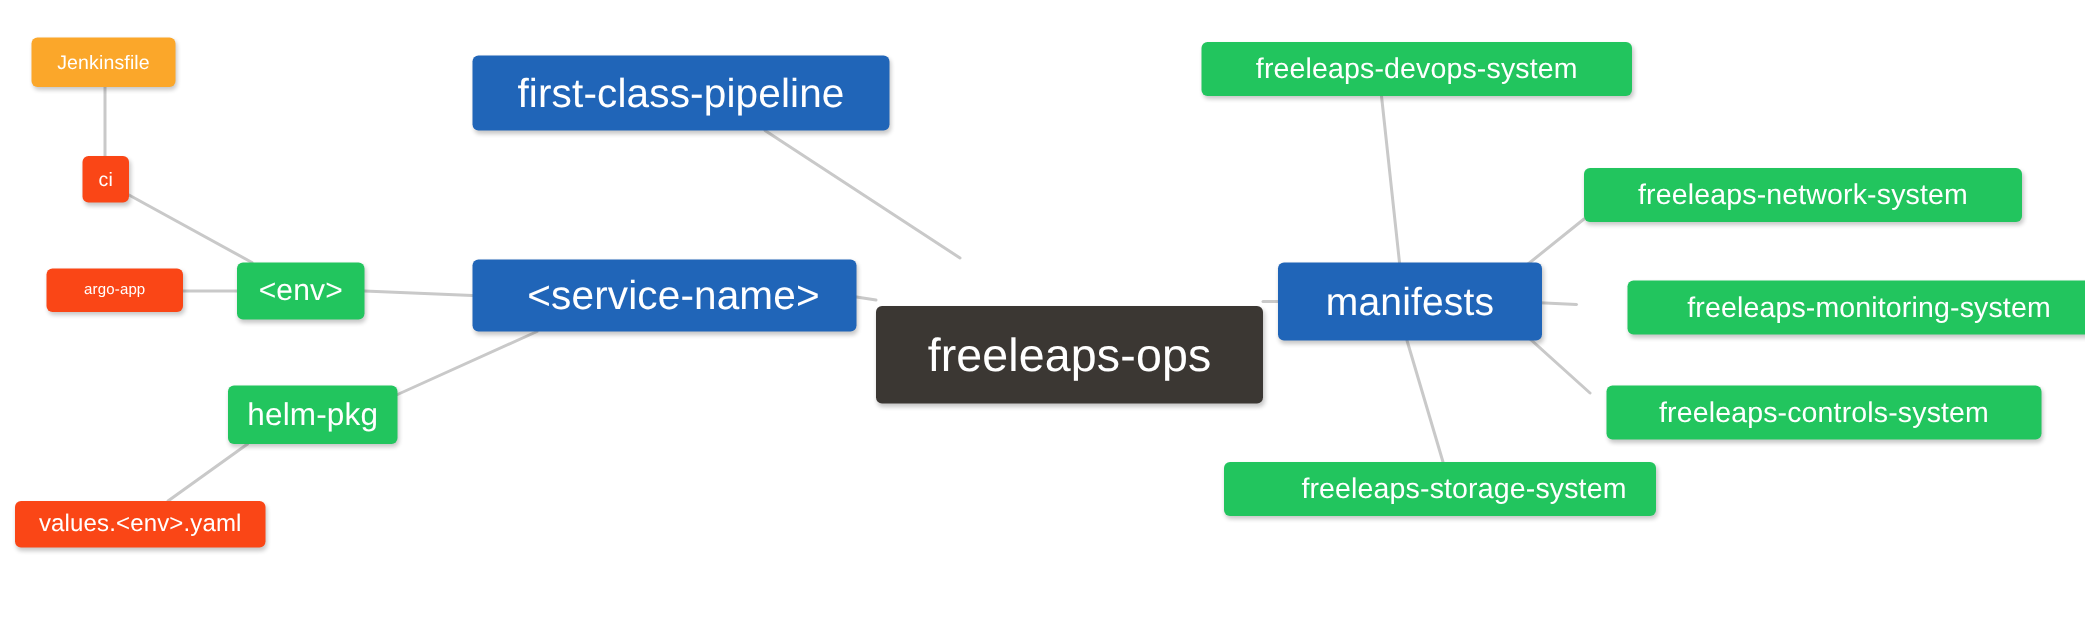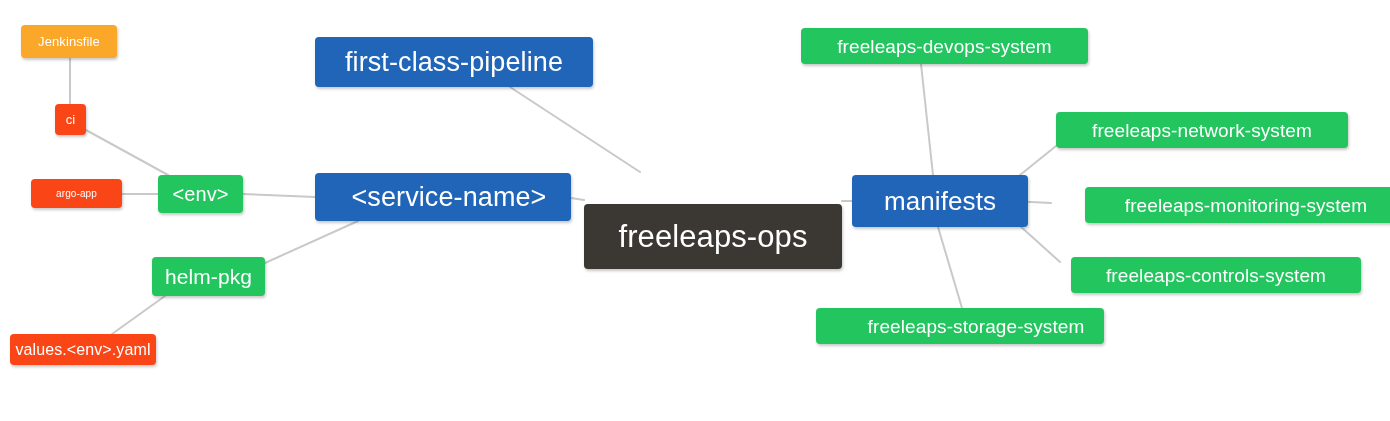--- a/index.html
+++ b/index.html
@@ -67,21 +67,21 @@
       <line x1="1010" y1="183" x2="1056" y2="146" stroke="#c9c9c9" stroke-width="2" stroke-linecap="round"></line>
       <line x1="1010" y1="201" x2="1051" y2="203" stroke="#c9c9c9" stroke-width="2" stroke-linecap="round"></line>
       <line x1="1010" y1="217" x2="1060" y2="262" stroke="#c9c9c9" stroke-width="2" stroke-linecap="round"></line>
       <line x1="938" y1="227" x2="962" y2="308" stroke="#c9c9c9" stroke-width="2" stroke-linecap="round"></line>
     </svg>
 <div class="node orange" style="left: 21px; top: 25px; width: 96px; height: 33px; font-size: 13px;">Jenkinsfile</div>
     <div class="node red" style="left: 55px; top: 104px; width: 31px; height: 31px; font-size: 13px;">ci</div>
     <div class="node red" style="left: 31px; top: 179px; width: 91px; height: 29px; font-size: 10px;">argo-app</div>
     <div class="node green" style="left: 158px; top: 175px; width: 85px; height: 38px; font-size: 20px;">&lt;env&gt;</div>
     <div class="node green" style="left: 152px; top: 257px; width: 113px; height: 39px; font-size: 21px;">helm-pkg</div>
-    <div class="node red" style="left: 10px; top: 334px; width: 146px; height: 31px; font-size: 16px;">values.&lt;env&gt;.yaml</div>
+    <div class="node red" style="left: 10px; top: 334px; width: 167px; height: 31px; font-size: 16px;">values.&lt;env&gt;.yaml</div>
     <div class="node blue" style="left: 315px; top: 37px; width: 278px; height: 50px; font-size: 27px;">first-class-pipeline</div>
     <div class="node blue" style="left: 315px; top: 173px; width: 256px; height: 48px; font-size: 27px; padding-left: 12px;">&lt;service-name&gt;</div>
     <div class="node dark" style="left: 584px; top: 172px; width: 258px; height: 65px; font-size: 31px; margin-top: 32px;">freeleaps-ops</div>
     <div class="node blue" style="left: 852px; top: 175px; width: 176px; height: 52px; font-size: 26px;">manifests</div>
     <div class="node green" style="left: 801px; top: 28px; width: 287px; height: 36px; font-size: 19px;">freeleaps-devops-system</div>
     <div class="node green" style="left: 1056px; top: 112px; width: 292px; height: 36px; font-size: 19px;">freeleaps-network-system</div>
     <div class="node green" style="left: 1085px; top: 187px; width: 322px; height: 36px; font-size: 19px;">freeleaps-monitoring-system</div>
     <div class="node green" style="left: 1060px; top: 257px; width: 290px; height: 36px; font-size: 19px; margin-left: 11px;">freeleaps-controls-system</div>
     <div class="node green" style="left: 816px; top: 308px; width: 288px; height: 36px; font-size: 19px; padding-left: 32px;">freeleaps-storage-system</div>
   </div>

